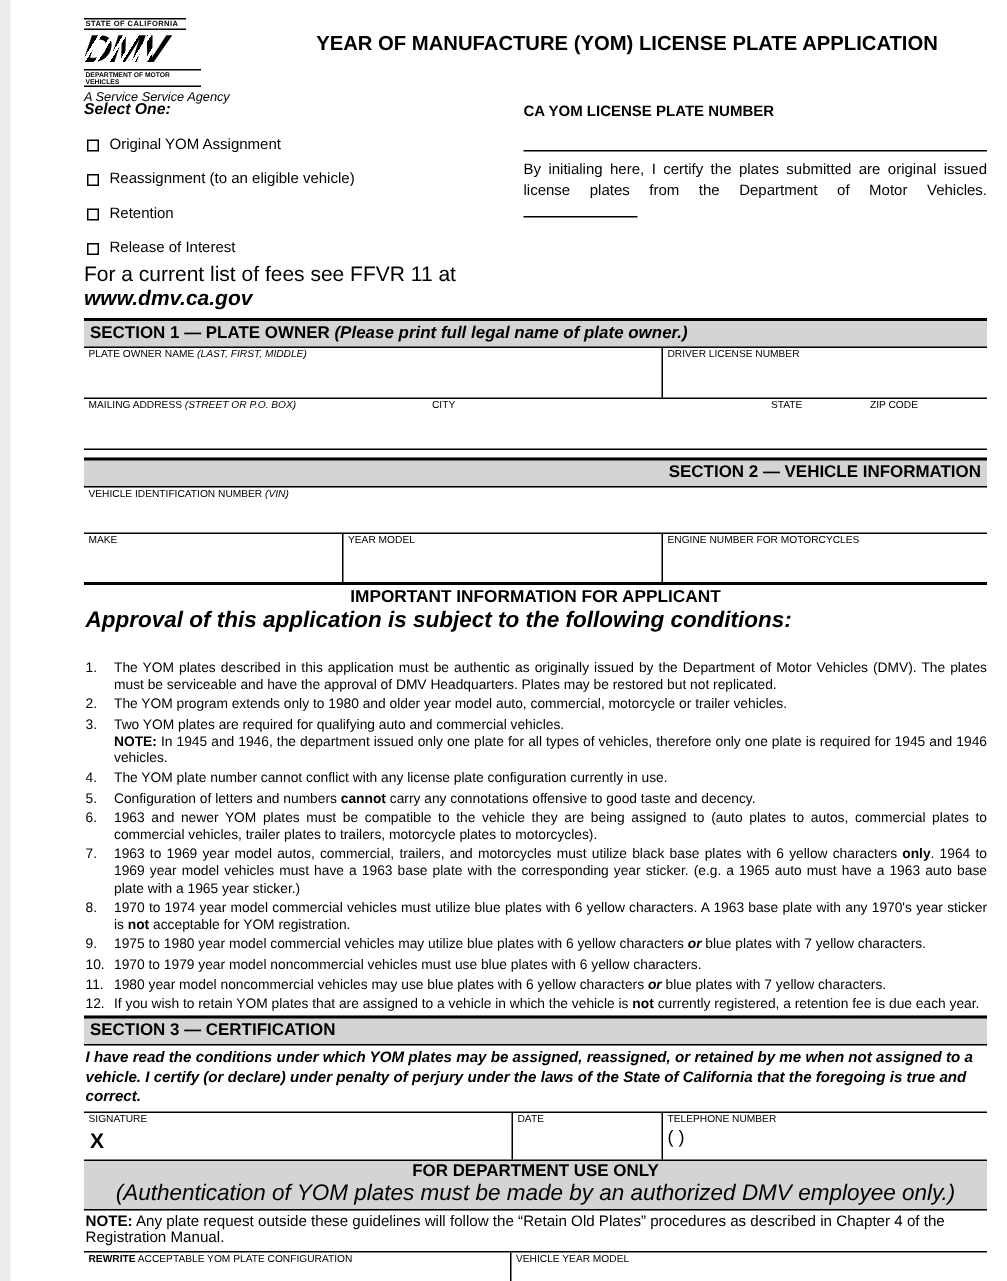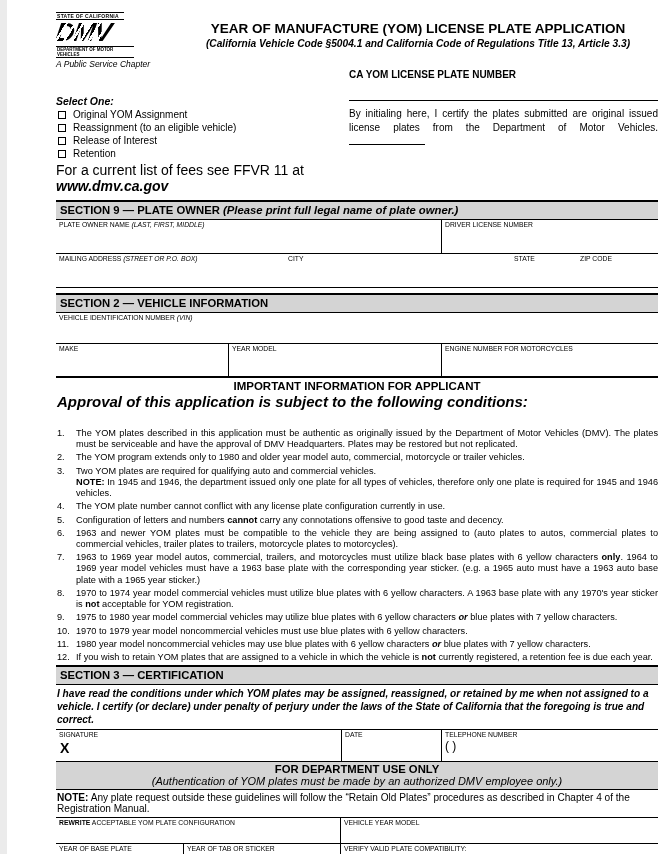--- a/index.html
+++ b/index.html
@@ -24,33 +24,33 @@
   .logo-dept { font-size:4.5px; font-weight:bold; border-top:1px solid #000; border-bottom:1px solid #000; width:78px; padding:0 1px; }
   .logo-tagline { font-size:8.5px; font-style:italic; margin-top:1px; }
   .titles { flex:1; text-align:center; padding-top:9px; }
   .form-title { font-size:13.5px; font-weight:bold; }
   .form-subtitle { font-size:10.2px; font-weight:bold; font-style:italic; margin-top:2px; }
 
   
   .top-cols { display:flex; margin-top:3px; }
   .col-left { width:283px; flex:none; }
   .col-right { flex:1; padding-left:10px; }
-  .select-label { font-size:10.5px; font-weight:bold; font-style:italic;margin-top:28px; }
-  .opt-row { display:flex; align-items:center; margin-top:2px; font-size:10px; }
+  .select-label { font-size:10.5px; font-weight:bold; font-style:italic; }
+  .opt-row { display:flex; align-items:center; margin-top:12px; font-size:10px; }
   .cb { width:8px; height:8px; border:1px solid #000; display:inline-block; flex:none; margin:0 7px 0 2px; background:#fff; }
   .fees { font-size:14px; margin-top:3px; }
   .plate-label { font-size:10px; font-weight:bold; margin-top:2px; }
   .plate-line { height:21px; border-bottom:1.5px solid #000; }
   .initial-text { font-size:10px; line-height:1.38; text-align:justify; margin-top:6px; }
   .init-line { display:inline-block; width:76px; border-bottom:1px solid #000; height:10px; }
 
   
   .sec-bar { background:#d4d4d4; border-top:2.5px solid #000; border-bottom:1.5px solid #000; font-size:11.3px; font-weight:bold; padding:2px 4px 3px; }
   .mt6 { margin-top:6px; }
-  .mt5 { margin-top:5px; }
+  .mt5 { margin-top:5px;text-align:right; }
   .mt2 { margin-top:2px; }
 
   
   .frow { display:flex; border-bottom:1.5px solid #000; }
   .fcell { padding:1px 0 0 3px; }
   .fcell.bl { border-left:1px solid #000; }
   .flabel { font-size:6.8px; }
   .h34 { height:34px; } .h31 { height:31px; } .h32 { height:32px; } .h25 { height:25px; } .h26 { height:26px; }
   .relrow { position:relative; }
   .abslab { position:absolute; top:1px; font-size:6.8px; }
@@ -64,21 +64,21 @@
 
   
   .cert { font-size:10.1px; font-weight:bold; font-style:italic; line-height:1.3; padding:2px 1px 3px; border-bottom:0; }
   .cert-wrap { border-bottom:1.5px solid #000; }
   .sig-x { font-size:14px; font-weight:bold; margin:2px 0 0 1px; }
   .phone-val { font-size:12px; margin-top:1px; }
 
   
   .dept-bar { background:#d4d4d4; border-bottom:1.5px solid #000; text-align:center; padding:1px 0 2px; }
   .dept-title { font-size:11.3px; font-weight:bold; }
-  .dept-sub { font-size:11px; font-style:italic; }
+  .dept-sub { font-size:15px; font-style:italic; }
   .note-row { font-size:10.1px; padding:2px 1px 3px; border-bottom:1.5px solid #000; }
   .compat-row { display:flex; margin-top:4px; font-size:11px; align-items:center;padding-left:36px; }
   .compat-opt { display:flex; align-items:center; margin-right:17px; }
   .cb-lg { width:11px; height:11px; border:1.5px solid #000; display:inline-block; flex:none; margin-right:5px; background:#fff; }
   .comments-row { border-bottom:1px solid #8a8a8a; height:24px; padding:1px 0 0 3px; }
 
   
   .w285 { width:285px; flex:none; } .w385 { width:385px; flex:none; }
   .w100 { width:100px; flex:none; } .w172 { width:172px; flex:none; }
   .w213 { width:213px; flex:none; } .w284 { width:284px; flex:none; }
@@ -93,59 +93,58 @@
   <div class="content">
 
     <div class="header">
       <div class="logo">
         <div class="logo-state">STATE OF CALIFORNIA</div>
         <div class="dmv-mark">
           <span class="dmv-text">DMV</span>
           <span class="dmv-stripes"></span>
         </div>
         <div class="logo-dept">DEPARTMENT OF MOTOR VEHICLES</div>
-        <div class="logo-tagline">A Public Service Chapter</div>
+        <div class="logo-tagline">A Service Service Agency</div>
       </div>
       <div class="titles">
         <div class="form-title">YEAR OF MANUFACTURE (YOM) LICENSE PLATE APPLICATION</div>
-        <div class="form-subtitle">(California Vehicle Code §5004.1 and California Code of Regulations Title 13, Article 3.3)</div>
       </div>
     </div>
 
     <div class="top-cols">
       <div class="col-left">
         <div class="select-label">Select One:</div>
         <div id="select-options">
             <div class="opt-row">
               <span class="cb"></span>
               <span>Original YOM Assignment</span>
             </div>
             <div class="opt-row">
               <span class="cb"></span>
               <span>Reassignment (to an eligible vehicle)</span>
             </div>
             <div class="opt-row">
               <span class="cb"></span>
-              <span>Release of Interest</span>
+              <span>Retention</span>
             </div>
             <div class="opt-row">
               <span class="cb"></span>
-              <span>Retention</span>
+              <span>Release of Interest</span>
             </div>
           </div>
         <div class="fees"><span>For a current list of fees see FFVR 11 at </span><span class="bi">www.dmv.ca.gov</span></div>
       </div>
       <div class="col-right">
         <div class="plate-label">CA YOM LICENSE PLATE NUMBER</div>
         <div class="plate-line"></div>
         <div class="initial-text"><span>By initialing here, I certify the plates submitted are original issued license plates from the Department of Motor Vehicles.</span> <span class="init-line"></span></div>
       </div>
     </div>
 
-    <div class="sec-bar mt6"><span>SECTION 9 — PLATE OWNER</span><span class="i">  (Please print full legal name of plate owner.)</span></div>
+    <div class="sec-bar mt6"><span>SECTION 1 — PLATE OWNER</span><span class="i">  (Please print full legal name of plate owner.)</span></div>
     <div class="frow h34">
       <div class="fcell w385">
         <div class="flabel"><span>PLATE OWNER NAME </span><span class="i">(LAST, FIRST, MIDDLE)</span></div>
       </div>
       <div class="fcell bl grow">
         <div class="flabel">DRIVER LICENSE NUMBER</div>
       </div>
     </div>
     <div class="frow h34 relrow">
       <span class="abslab" style="left:3px"><span>MAILING ADDRESS </span><span class="i">(STREET OR P.O. BOX)</span></span>

